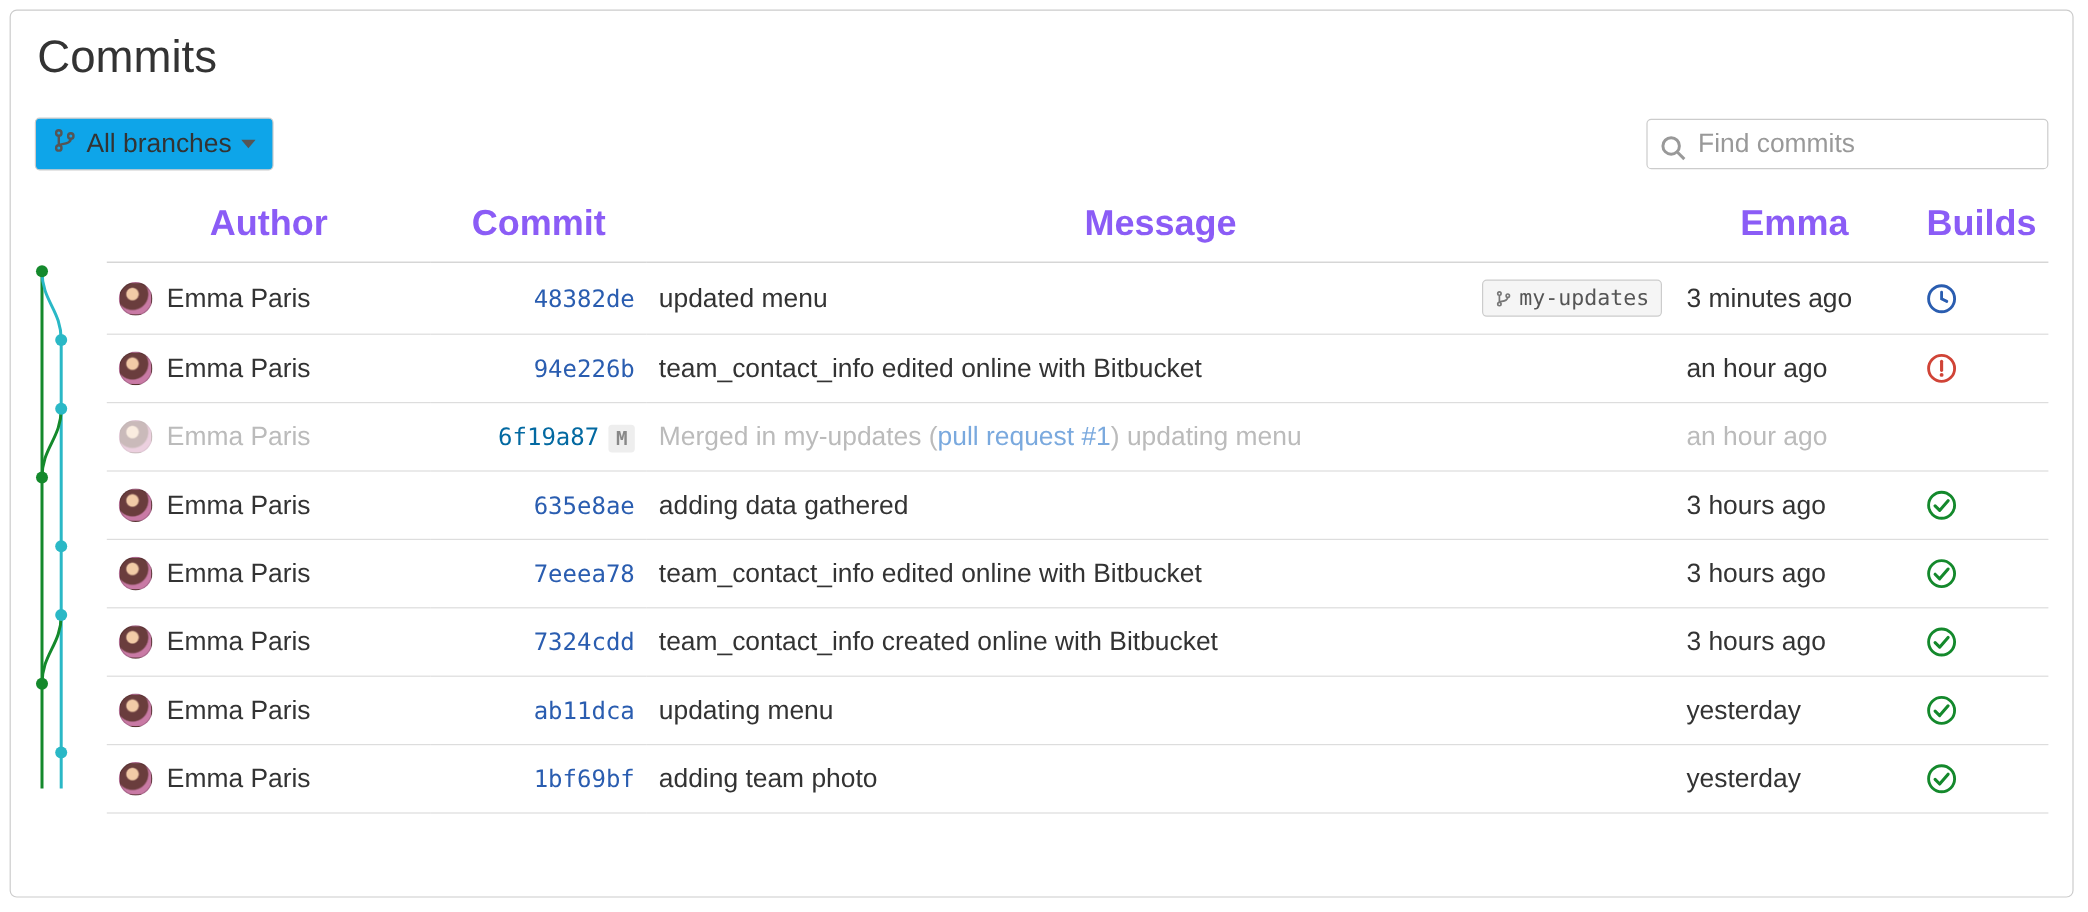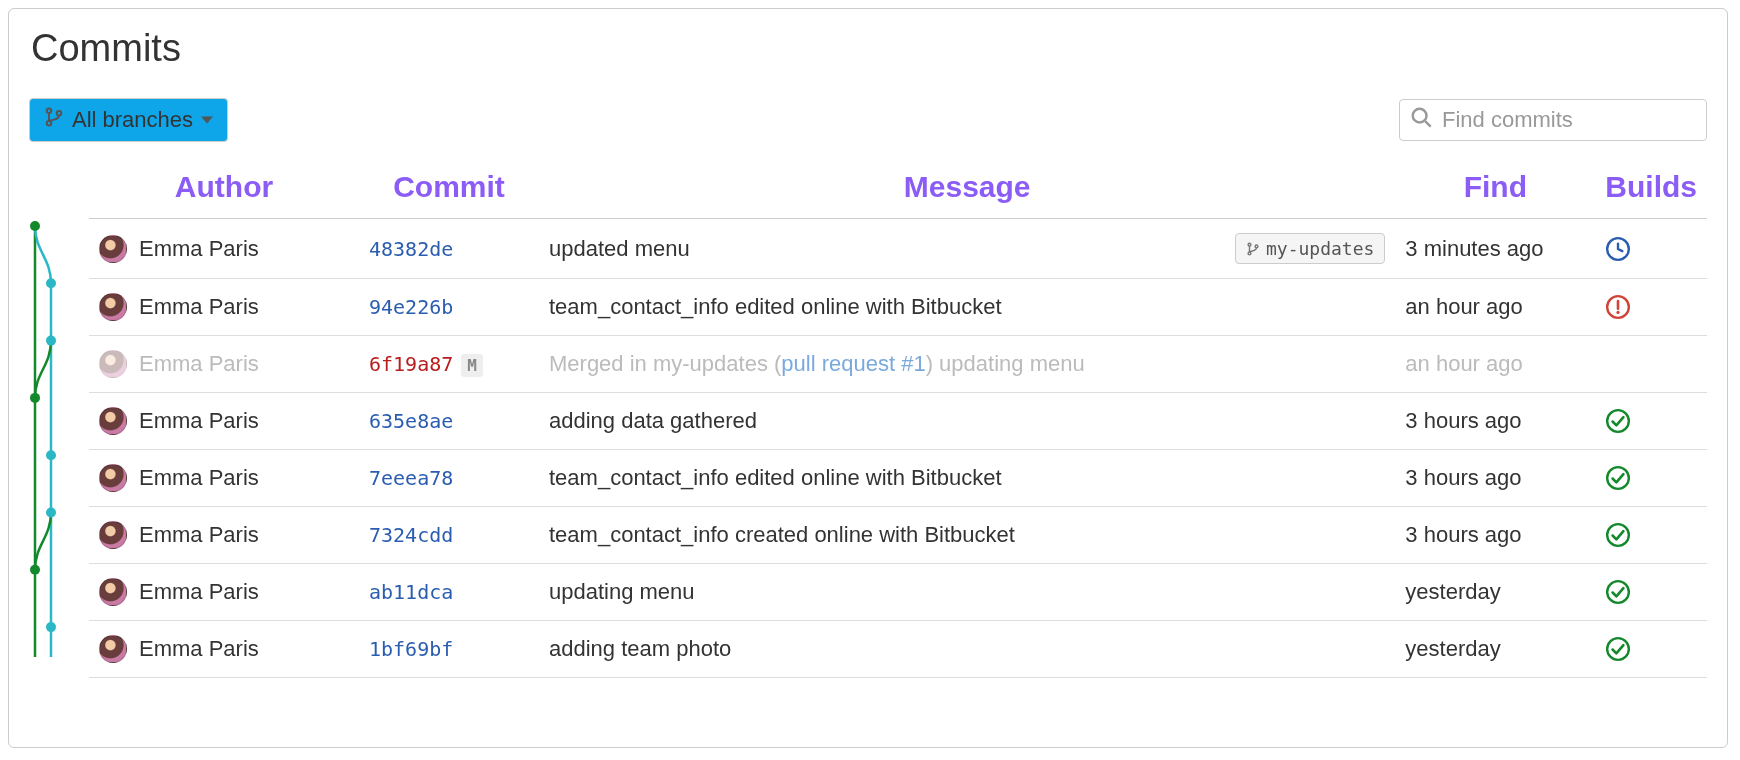--- a/index.html
+++ b/index.html
@@ -41,25 +41,25 @@
     padding: 8px 14px;
     font-size: 22px;
     color: #333;
     cursor: pointer;
   }
   .branch-dropdown svg.caret {
     width: 12px; height: 12px;
   }
   .search-wrap {
     display: flex;
-    align-items: flex-start;
+    align-items: flex-end;
     border: 1px solid #ccc;
     border-radius: 4px;
     padding: 6px 10px;
-    width: 308px;
+    width: 335px;
     background: #fff;
   }
   .search-wrap input {
     border: none;
     outline: none;
     font-size: 22px;
     color: #333;
     width: 100%;
   }
   .search-wrap input::placeholder { color: #999; }
@@ -135,26 +135,26 @@
     border-radius: 4px;
     padding: 4px 10px;
     font-family: ui-monospace, SFMono-Regular, Menlo, Consolas, monospace;
     font-size: 18px;
     color: #555;
   }
   .msg-link { color: #7aa9de; }
   .msg-faded { color: #bbb; }
   tr.muted td { color: #bbb; }
   tr.muted .avatar { opacity: 0.35; }
-  tr.muted .commit-hash { color: #b91c1c; }
+  tr.muted .commit-hash { color: #0369a1; }
 
   .build-icon { width: 26px; height: 26px; display: block; }
 
   .col-author { width: 270px; }
-  .col-commit { width: 180px; }
+  .col-commit { width: 180px; text-align: right; }
   .col-date   { width: 200px; }
   .col-builds { width: 90px; text-align: left; }
   .msg-cell-inner {
     display: flex;
     align-items: center;
     justify-content: space-between;
     gap: 28px;
   }
 </style>
 </head>
@@ -207,21 +207,21 @@
           <circle cx="22" cy="465.09999999999997" r="5" fill="#2ab8c6"></circle>
         </svg>
     </div>
 
     <table class="commits">
       <thead>
         <tr>
           <th class="col-author">Author</th>
           <th class="col-commit">Commit</th>
           <th>Message</th>
-          <th class="col-date">Find</th>
+          <th class="col-date">Emma</th>
           <th class="col-builds">Builds</th>
         </tr>
       </thead>
       <tbody id="commits-body">
           <tr>
             <td class="col-author">
               <div class="author-cell">
                 <div class="avatar"></div>
                 <span>Emma Paris</span>
               </div>

